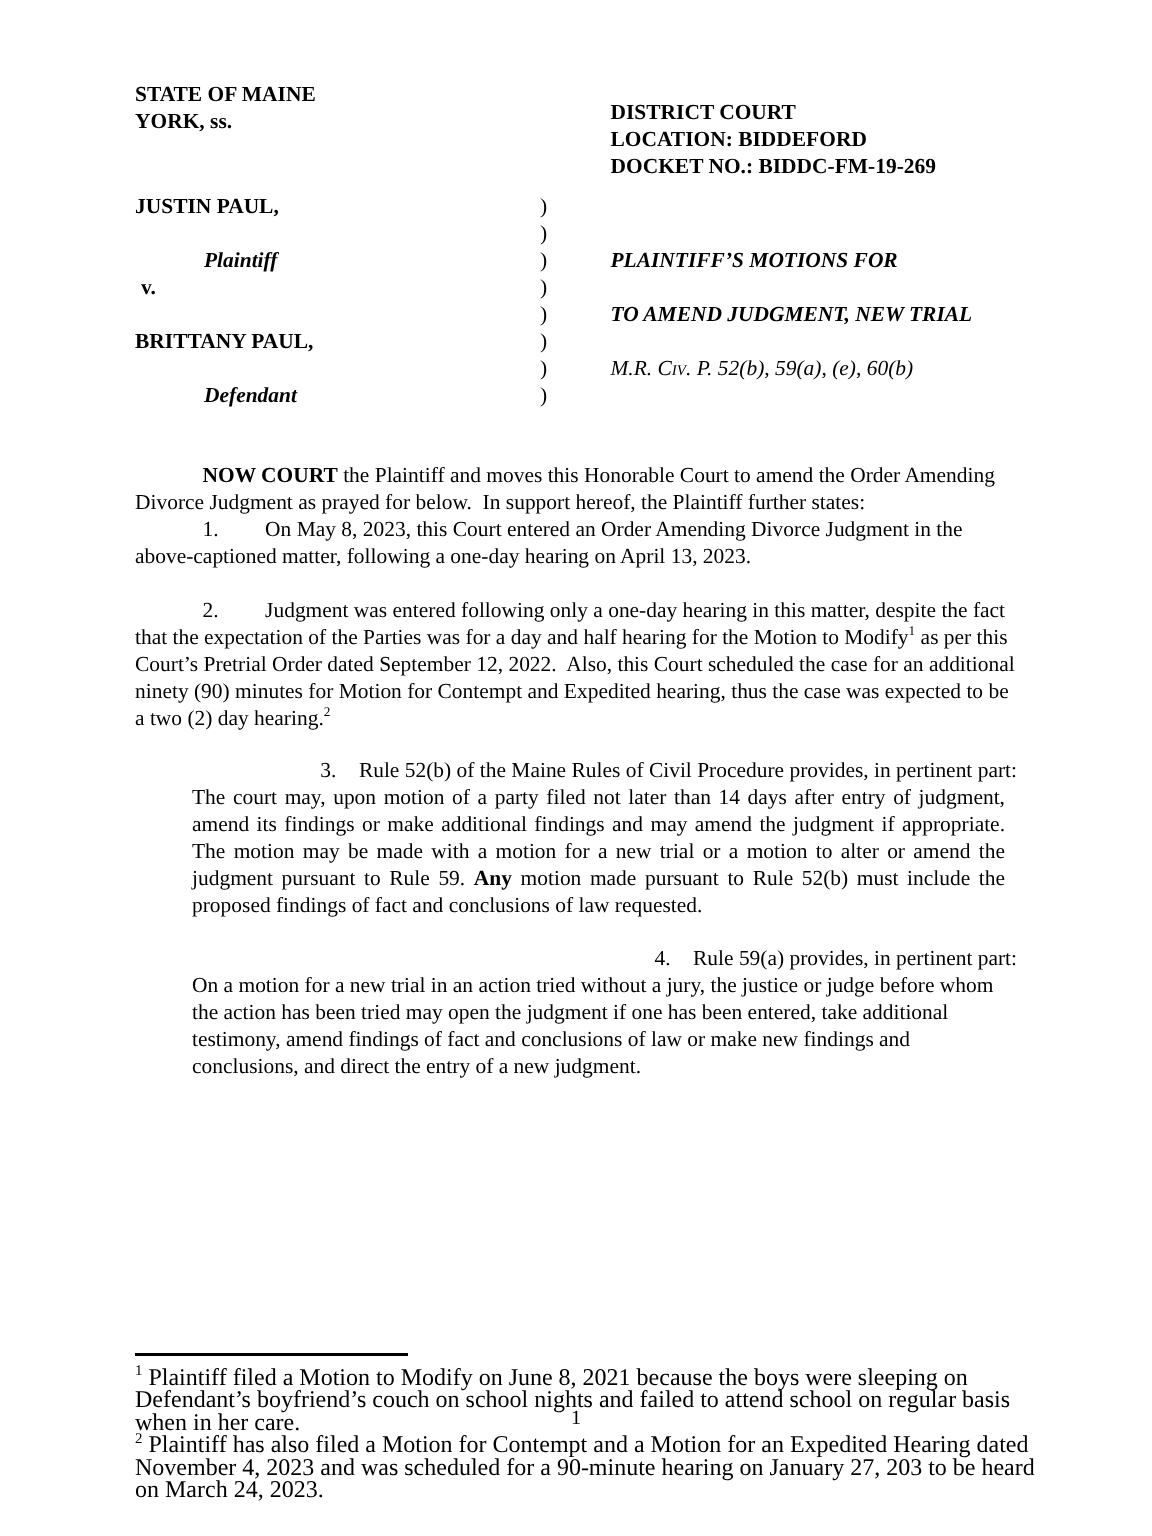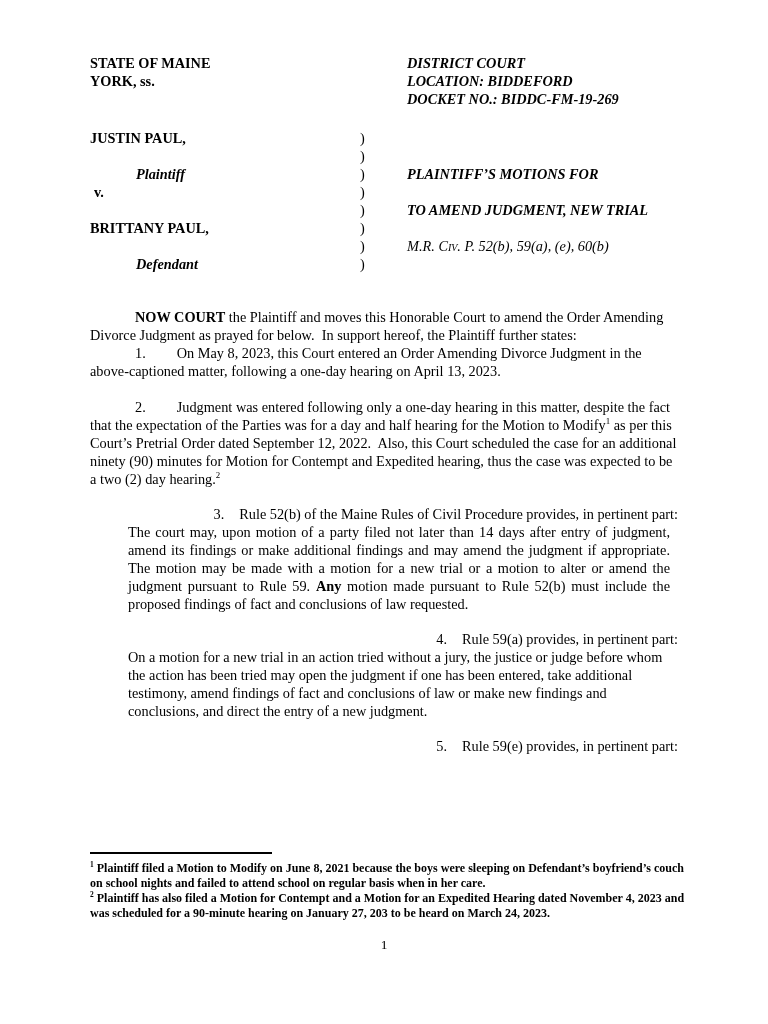--- a/index.html
+++ b/index.html
@@ -10,21 +10,21 @@
     color:#000;
   }
   .page {
     position:relative; width:768px; height:1024px;
     padding:54px 90px 0 90px;
     font-size:14.3px; line-height:18px;
   }
   
   .court-header { position:relative; font-weight:bold; min-height:54px; }
   .court-header .hline { height:18px; white-space:nowrap; }
-  .header-right { position:absolute; top:0; left:317px;font-style:italic; }
+  .header-right { position:absolute; top:12px; left:317px; }
   
   .caption { margin-top:21px; }
   .cap-row { position:relative; height:18px; }
   .cap-left { font-weight:bold; white-space:nowrap; display:inline-block;text-align:right; }
   .cap-left.ind-role { padding-left:46px;font-style:italic; }
   .cap-left.ind-v { padding-left:4px; }
   .cap-paren { position:absolute; left:270px; top:0; }
   .cap-right { position:absolute; left:317px; top:0; white-space:nowrap;font-style:italic; }
   .cap-right.bold { font-weight:bold; }
   .sc { font-variant:small-caps; }
@@ -35,22 +35,22 @@
   .tab-gap { display:inline-block; width:31px; }
   .num-gap { display:inline-block; width:15px; }
   .item { margin-top:17px; }
   .item-lead { padding-left:45px; text-indent:-27px;text-align:right; }
   .quote { margin-left:38px; margin-right:8px; }
   .quote.justify { text-align:justify; }
   sup { font-size:0.62em; vertical-align:super; line-height:0; }
   b { font-weight:bold; }
   
   .footnotes {
-    position:absolute; top:852px; left:90px; width:601px;
-    font-size:12px; line-height:15px;font-weight:bold;
+    position:absolute; top:902px; left:90px; width:601px;
+    font-size:16px; line-height:15px;
   }
   .fn-rule { width:182px; border-top:2px solid #000; margin-bottom:7px; }
   .page-number {
     position:absolute; top:936px; left:0; right:0;
     text-align:center; font-size:13.5px;
   }
 </style>
 </head>
 <body>
 
@@ -88,23 +88,20 @@
 
   <div id="rule-items">
       <div class="item">
         <p class="item-lead">3.<span class="num-gap"></span>Rule 52(b) of the Maine Rules of Civil Procedure provides, in pertinent part:</p>
         <div class="quote justify">The court may, upon motion of a party filed not later than 14 days after entry of judgment, amend its findings or make additional findings and may amend the judgment if appropriate. The motion may be made with a motion for a new trial or a motion to alter or amend the judgment pursuant to Rule 59. <b>Any</b> motion made pursuant to Rule 52(b) must include the proposed findings of fact and conclusions of law requested.</div>
       </div>
       <div class="item">
         <p class="item-lead">4.<span class="num-gap"></span>Rule 59(a) provides, in pertinent part:</p>
         <div class="quote">On a motion for a new trial in an action tried without a jury, the justice or judge before whom the action has been tried may open the judgment if one has been entered, take additional testimony, amend findings of fact and conclusions of law or make new findings and conclusions, and direct the entry of a new judgment.</div>
       </div>
-      <div class="item">
-        <p class="item-lead">5.<span class="num-gap"></span>Rule 59(e) provides, in pertinent part:</p>
-      </div>
     </div>
 
   <div class="footnotes">
     <div class="fn-rule"></div>
     <div id="footnotes-list">
         <div class="fn"><sup>1</sup> Plaintiff filed a Motion to Modify on June 8, 2021 because the boys were sleeping on Defendant’s boyfriend’s couch on school nights and failed to attend school on regular basis when in her care.</div>
         <div class="fn"><sup>2</sup> Plaintiff has also filed a Motion for Contempt and a Motion for an Expedited Hearing dated November 4, 2023 and was scheduled for a 90-minute hearing on January 27, 203 to be heard on March 24, 2023.</div>
       </div>
   </div>
 

